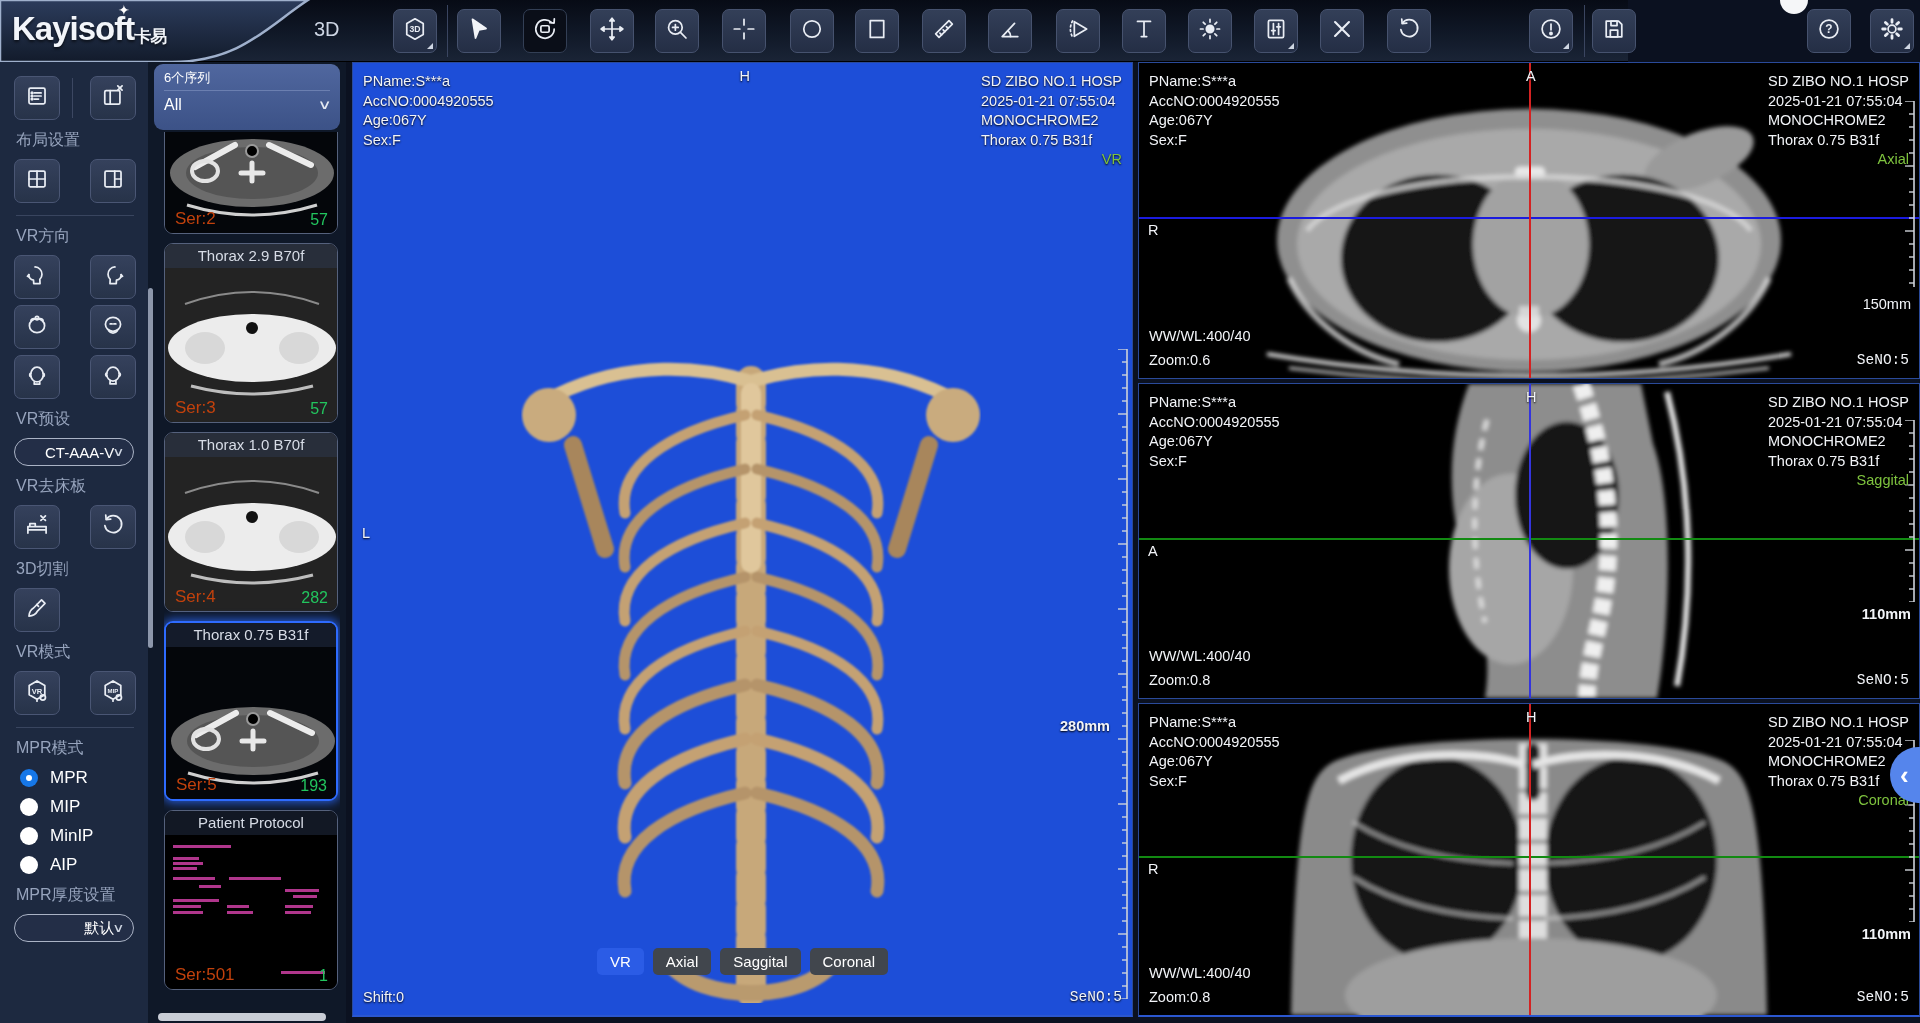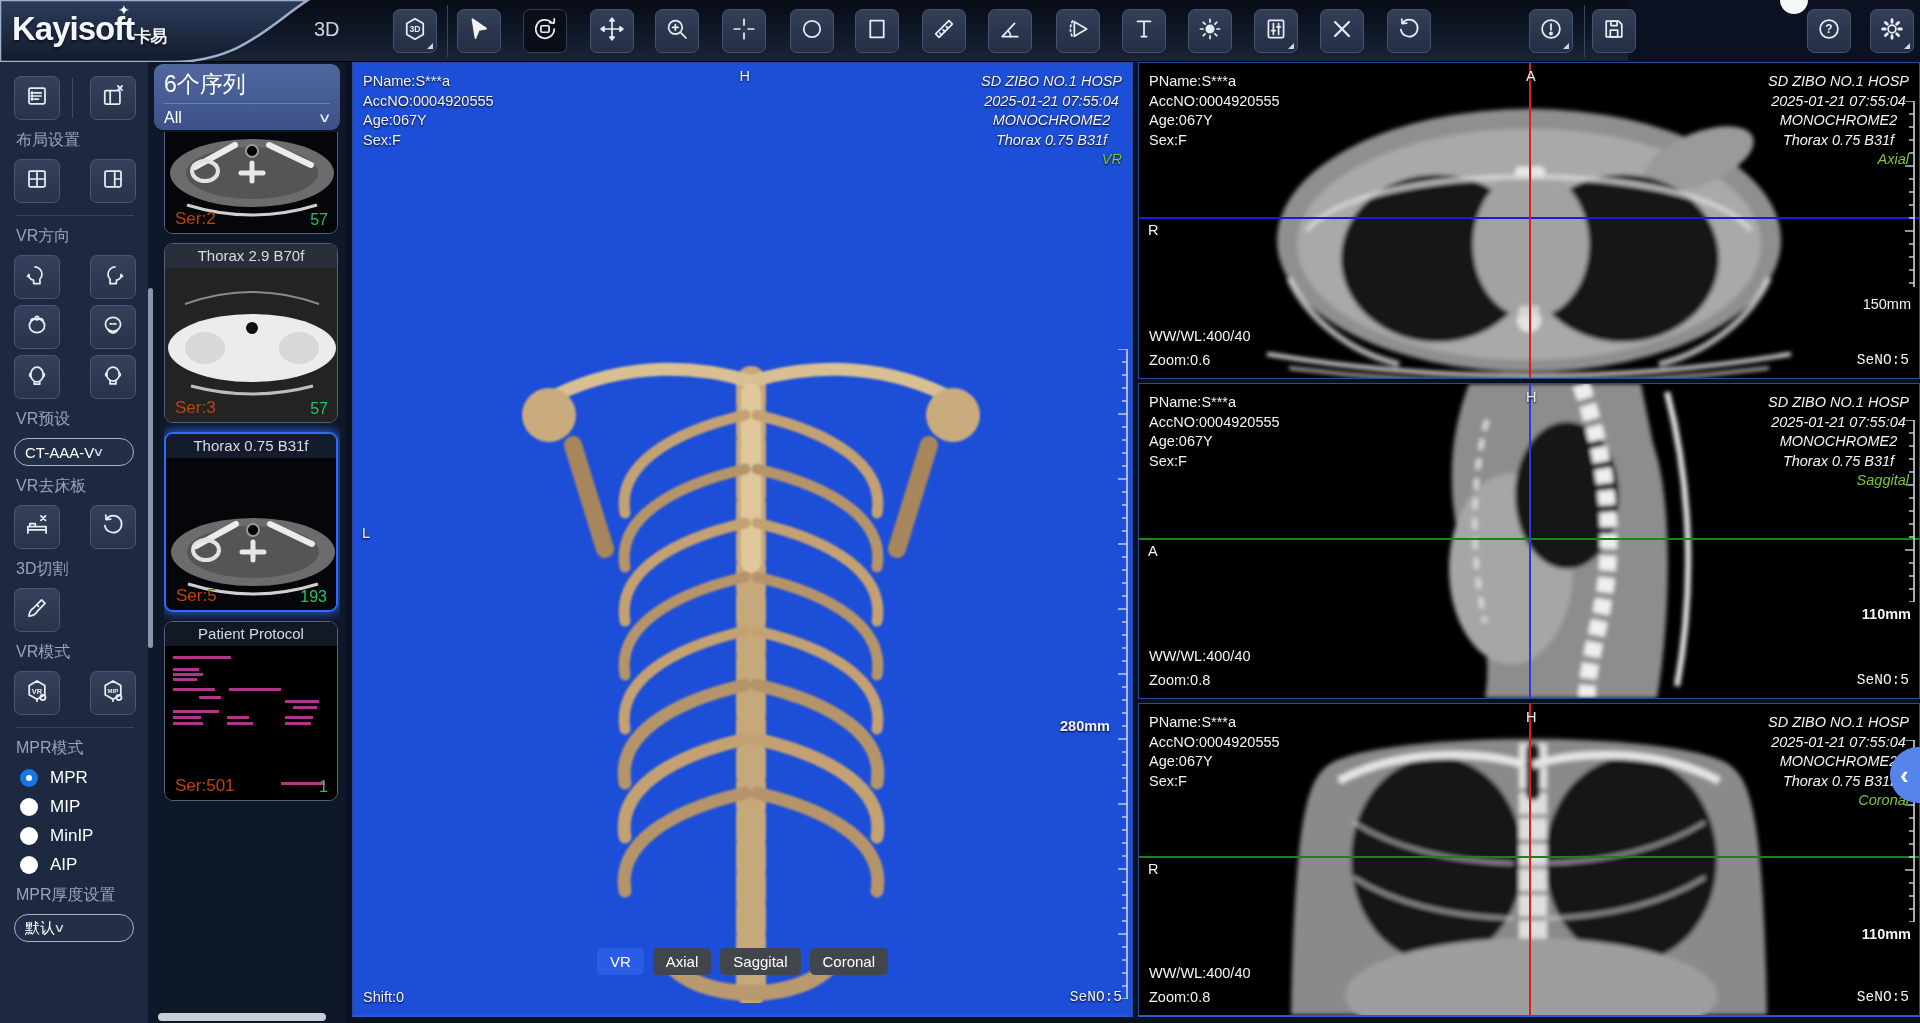--- a/index.html
+++ b/index.html
@@ -40,36 +40,36 @@
   .sb-row { display:flex; justify-content:space-between; align-items:center; position:relative; }
   .sb-row.m { margin-bottom:6px; }
   .sbtn { width:46px; height:44px; border-radius:7px;
     background:linear-gradient(180deg,#35415c 0%, #273349 100%);
     border:1px solid #4a5674; display:flex; align-items:center; justify-content:center; }
   .sbtn svg { width:26px; height:26px; }
   .sb-vsep { position:absolute; left:58px; top:2px; width:1px; height:40px; background:#3c4762; }
   .sb-hr { height:1px; background:#39455f; margin:12px 2px 2px 2px; }
   .sb-select { width:120px; height:28px; border-radius:14px; background:#232e47;
     border:1.5px solid #aab3c5; color:#fff; font-size:15px; display:flex;
-    align-items:center; padding:0 10px; justify-content:flex-start; margin:2px 0 4px 0; }
+    align-items:center; padding:0 10px; justify-content:flex-end; margin:2px 0 4px 0; }
   .sb-select .chev { font-size:12px; color:#cfd6e2; transform:scaleX(1.4); }
   .radio-row { display:flex; align-items:center; gap:12px; margin:9px 0 0 6px; }
   .radio { width:18px; height:18px; border-radius:50%; background:#fff; position:relative; }
   .radio.on { background:#1677e8; }
   .radio.on::after { content:""; position:absolute; left:6px; top:6px; width:6px; height:6px;
     border-radius:50%; background:#fff; }
   .radio-label { font-size:17px; color:#fff; }
 
   
   .series { position:absolute; left:148px; top:0; width:198px; height:961px;
     background:#0f1828; overflow:hidden; }
   .series-head { position:absolute; left:6px; top:2px; width:186px; height:66px;
     background:linear-gradient(180deg,#50679f 0%, #3c5287 100%);
     border-radius:9px; padding:5px 10px 0 10px; z-index:5; }
-  .series-count { font-size:23px; color:#fff; }
+  .series-count { font-size:13px; color:#fff; }
   .series-filter { margin-top:3px; height:28px; border-top:1px solid #6b7fb0;
     display:flex; align-items:center; justify-content:space-between; color:#fff; font-size:16px; }
   .series-filter .chev { font-size:13px; color:#e4e9f2; transform:scaleX(1.5); }
   .series-list { position:absolute; left:16px; top:70px; width:176px; height:874px; overflow:hidden; }
   .thumb { position:relative; width:174px; height:180px; margin-bottom:9px;
     background:#05080d; border:1px solid #55617c; border-radius:9px; overflow:hidden; }
   .thumb.sel { border:2px solid #2e6bff; box-shadow:0 0 10px 2px rgba(46,107,255,.75); }
   .thumb.cut { margin-top:-78px; }
   .thumb-title { position:absolute; left:0; top:0; width:100%; height:24px;
     text-align:center; font-size:15px; color:#d7dce6; line-height:24px;
@@ -84,21 +84,21 @@
 
   
   .vp { position:absolute; background:#1d4ed8; border:1px solid #2a4a9a; overflow:hidden; }
   .vp-vr { left:352px; top:0px; width:781px; height:955px; border-bottom:2px solid #2b57d0; }
   .vp-ax { left:1138px; top:0px; width:782px; height:317px; }
   .vp-sg { left:1138px; top:321px; width:782px; height:316px; }
   .vp-co { left:1138px; top:641px; width:782px; height:314px; border-bottom:2px solid #2b57d0; }
   .ovl { position:absolute; font-size:14.5px; color:#f2f4f8; z-index:6; white-space:nowrap;
     text-shadow:0 1px 2px #000; }
   .pt-block { left:10px; top:9px; line-height:19.5px; }
-  .hosp-block { right:10px; top:9px; line-height:19.5px; text-align:center;font-style:italic; }
+  .hosp-block { right:10px; top:9px; line-height:19.5px; text-align:left; }
   .type-label { color:#7ec33e; }
   .orient-top { top:5px; left:49.6%; }
   .orient-left { left:9px; }
   .hline { position:absolute; left:0; width:100%; height:2px; z-index:4; }
   .vline { position:absolute; top:0; height:100%; width:2px; z-index:4; }
   .ruler { position:absolute; right:4px; z-index:5; }
   .ruler-label { text-align:right; }
   .mpr-img { position:absolute; left:0; top:0; width:100%; height:100%; z-index:1; }
   .bot-left1 { left:10px; bottom:34px; }
   .bot-left2 { left:10px; bottom:10px; }
@@ -442,20 +442,34 @@
                 <ellipse cx="87" cy="104" rx="84" ry="34" fill="#ececec"></ellipse>
                 <ellipse cx="40" cy="104" rx="20" ry="16" fill="#d8d8d8"></ellipse>
                 <ellipse cx="134" cy="104" rx="20" ry="16" fill="#d8d8d8"></ellipse>
                 <circle cx="87" cy="84" r="6" fill="#111"></circle>
                 <path d="M20 60q67 -24 134 0" stroke="#8a8a8a" stroke-width="2" fill="none"></path>
                 <path d="M26 142q61 16 122 0" stroke="#bdbdbd" stroke-width="3" fill="none"></path>
               </svg></div>
             <div class="thumb-title">Thorax 2.9 B70f</div>
             <div class="thumb-ser">Ser:3</div>
             <div class="thumb-count">57</div>
+          </div>
+          <div class="thumb">
+            <div class="thumb-img"><svg viewBox="0 0 174 180" width="174" height="180">
+                <rect width="174" height="180" fill="#232323"></rect>
+                <ellipse cx="87" cy="104" rx="84" ry="34" fill="#ececec"></ellipse>
+                <ellipse cx="40" cy="104" rx="20" ry="16" fill="#d8d8d8"></ellipse>
+                <ellipse cx="134" cy="104" rx="20" ry="16" fill="#d8d8d8"></ellipse>
+                <circle cx="87" cy="84" r="6" fill="#111"></circle>
+                <path d="M20 60q67 -24 134 0" stroke="#8a8a8a" stroke-width="2" fill="none"></path>
+                <path d="M26 142q61 16 122 0" stroke="#bdbdbd" stroke-width="3" fill="none"></path>
+              </svg></div>
+            <div class="thumb-title">Thorax 1.0 B70f</div>
+            <div class="thumb-ser">Ser:4</div>
+            <div class="thumb-count">282</div>
           </div>
           <div class="thumb sel">
             <div class="thumb-img"><svg viewBox="0 0 174 180" width="174" height="180">
                 <rect width="174" height="180" fill="#04060a"></rect>
                 <ellipse cx="87" cy="118" rx="82" ry="34" fill="#6c6c6c"></ellipse>
                 <ellipse cx="87" cy="118" rx="66" ry="26" fill="#555"></ellipse>
                 <path d="M30 112 70 90M104 90 146 110" stroke="#ececec" stroke-width="6" stroke-linecap="round"></path>
                 <circle cx="87" cy="96" r="6" fill="#000" stroke="#999" stroke-width="2"></circle>
                 <path d="M76 118h22M87 108v18" stroke="#e8e8e8" stroke-width="5" stroke-linecap="round"></path>
                 <ellipse cx="40" cy="116" rx="13" ry="10" fill="none" stroke="#e2e2e2" stroke-width="4"></ellipse>

